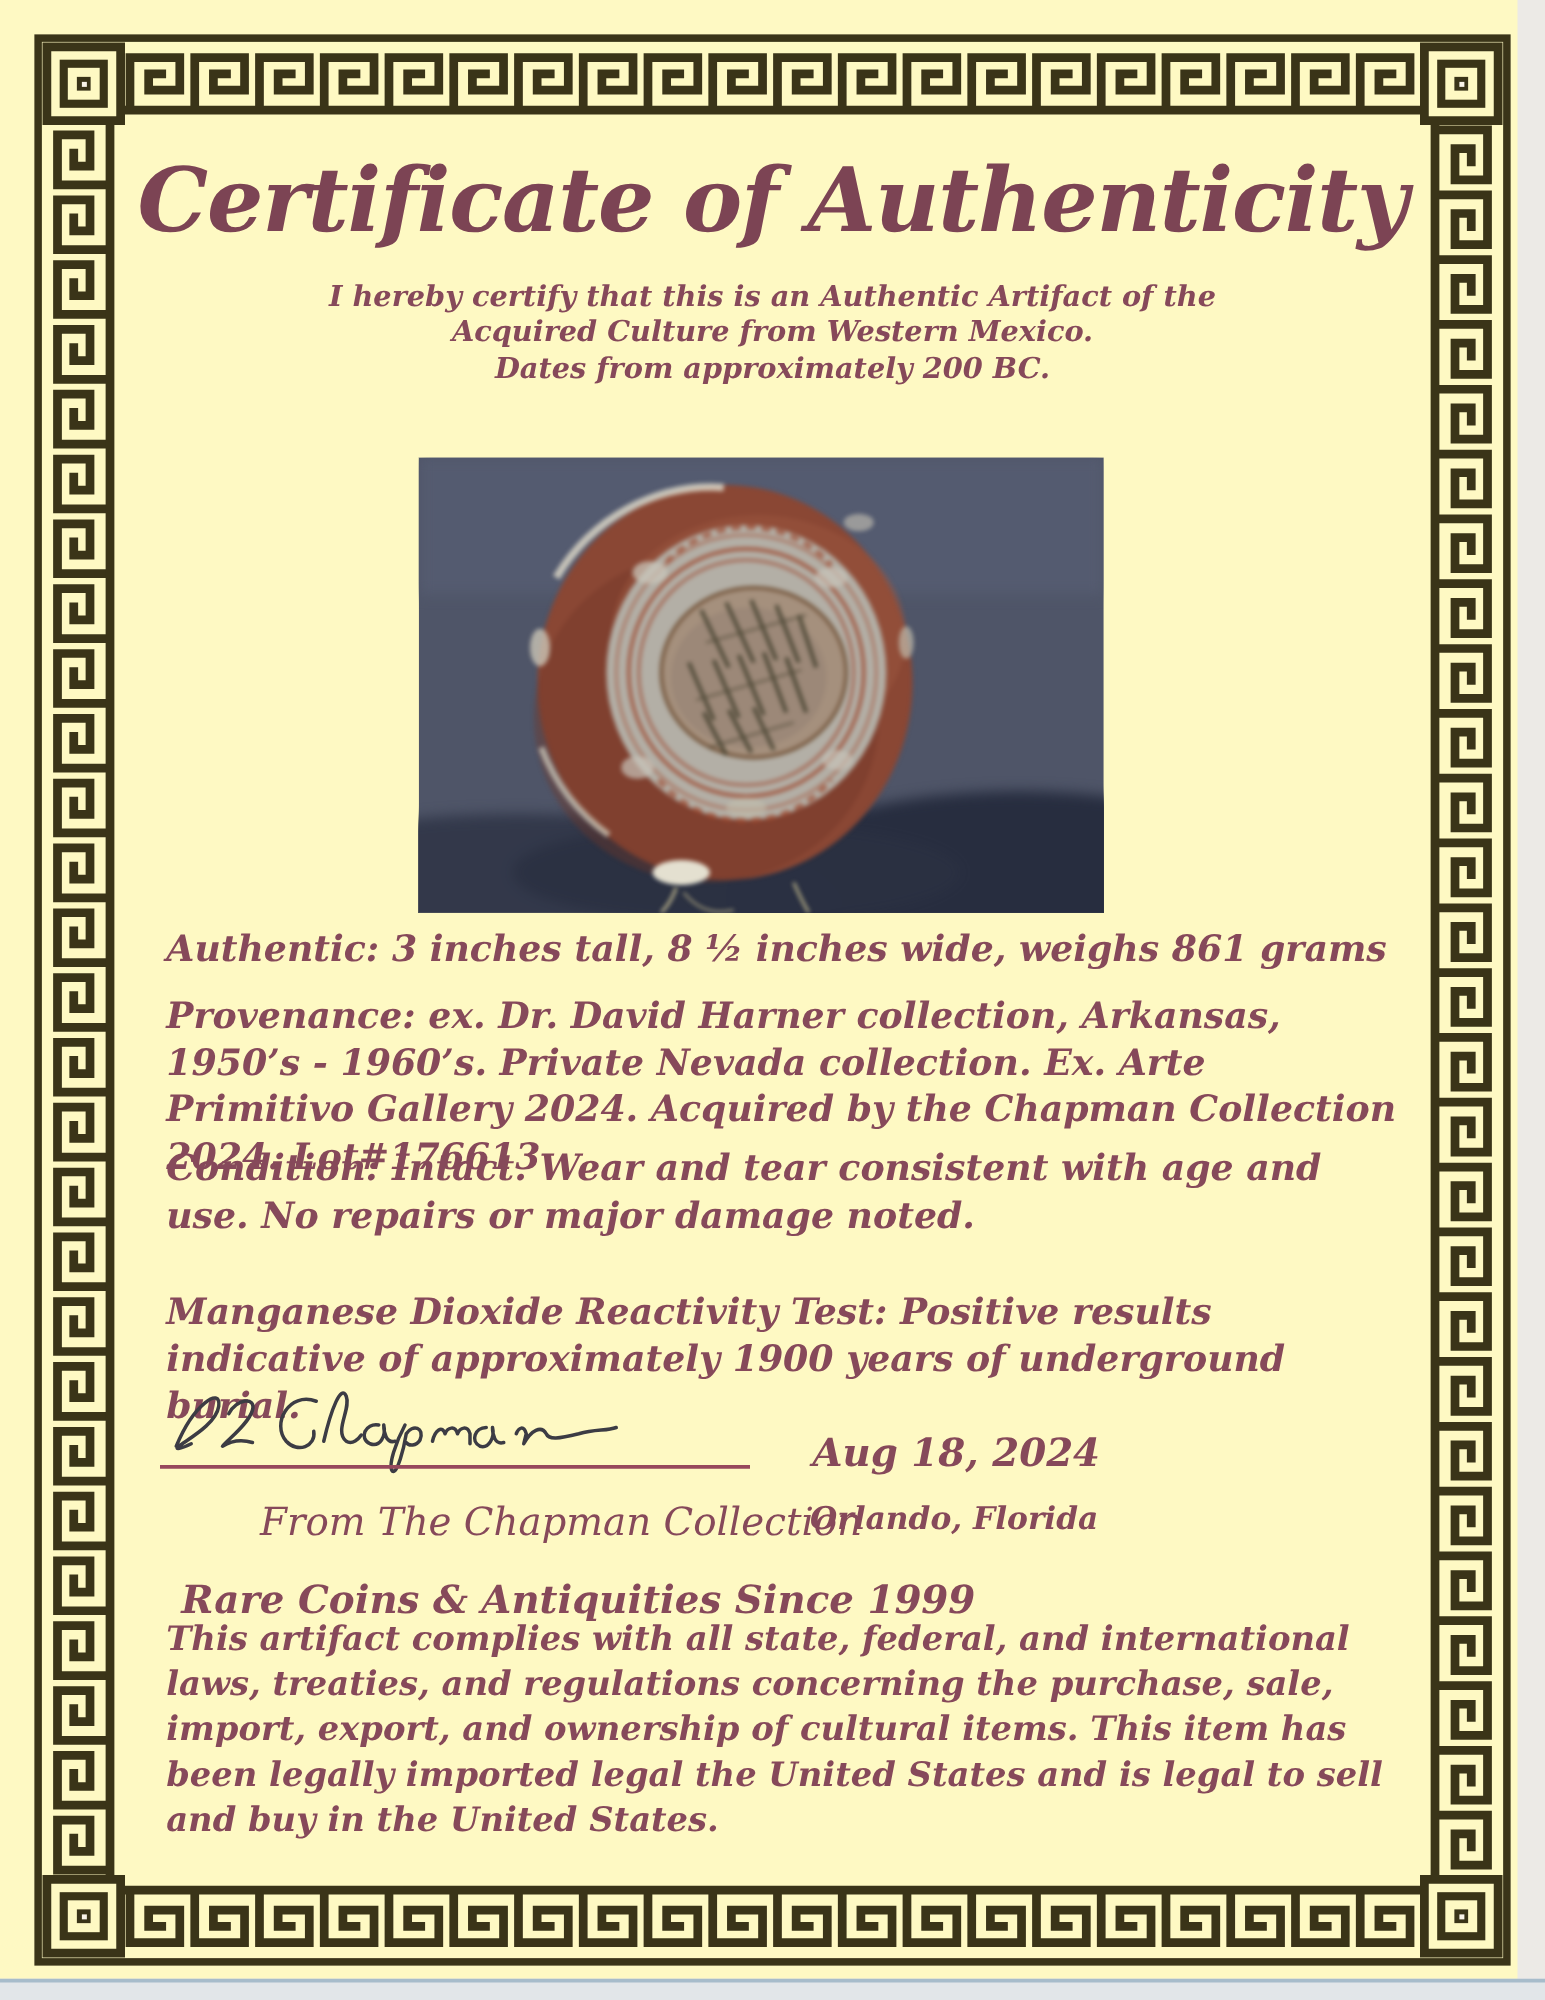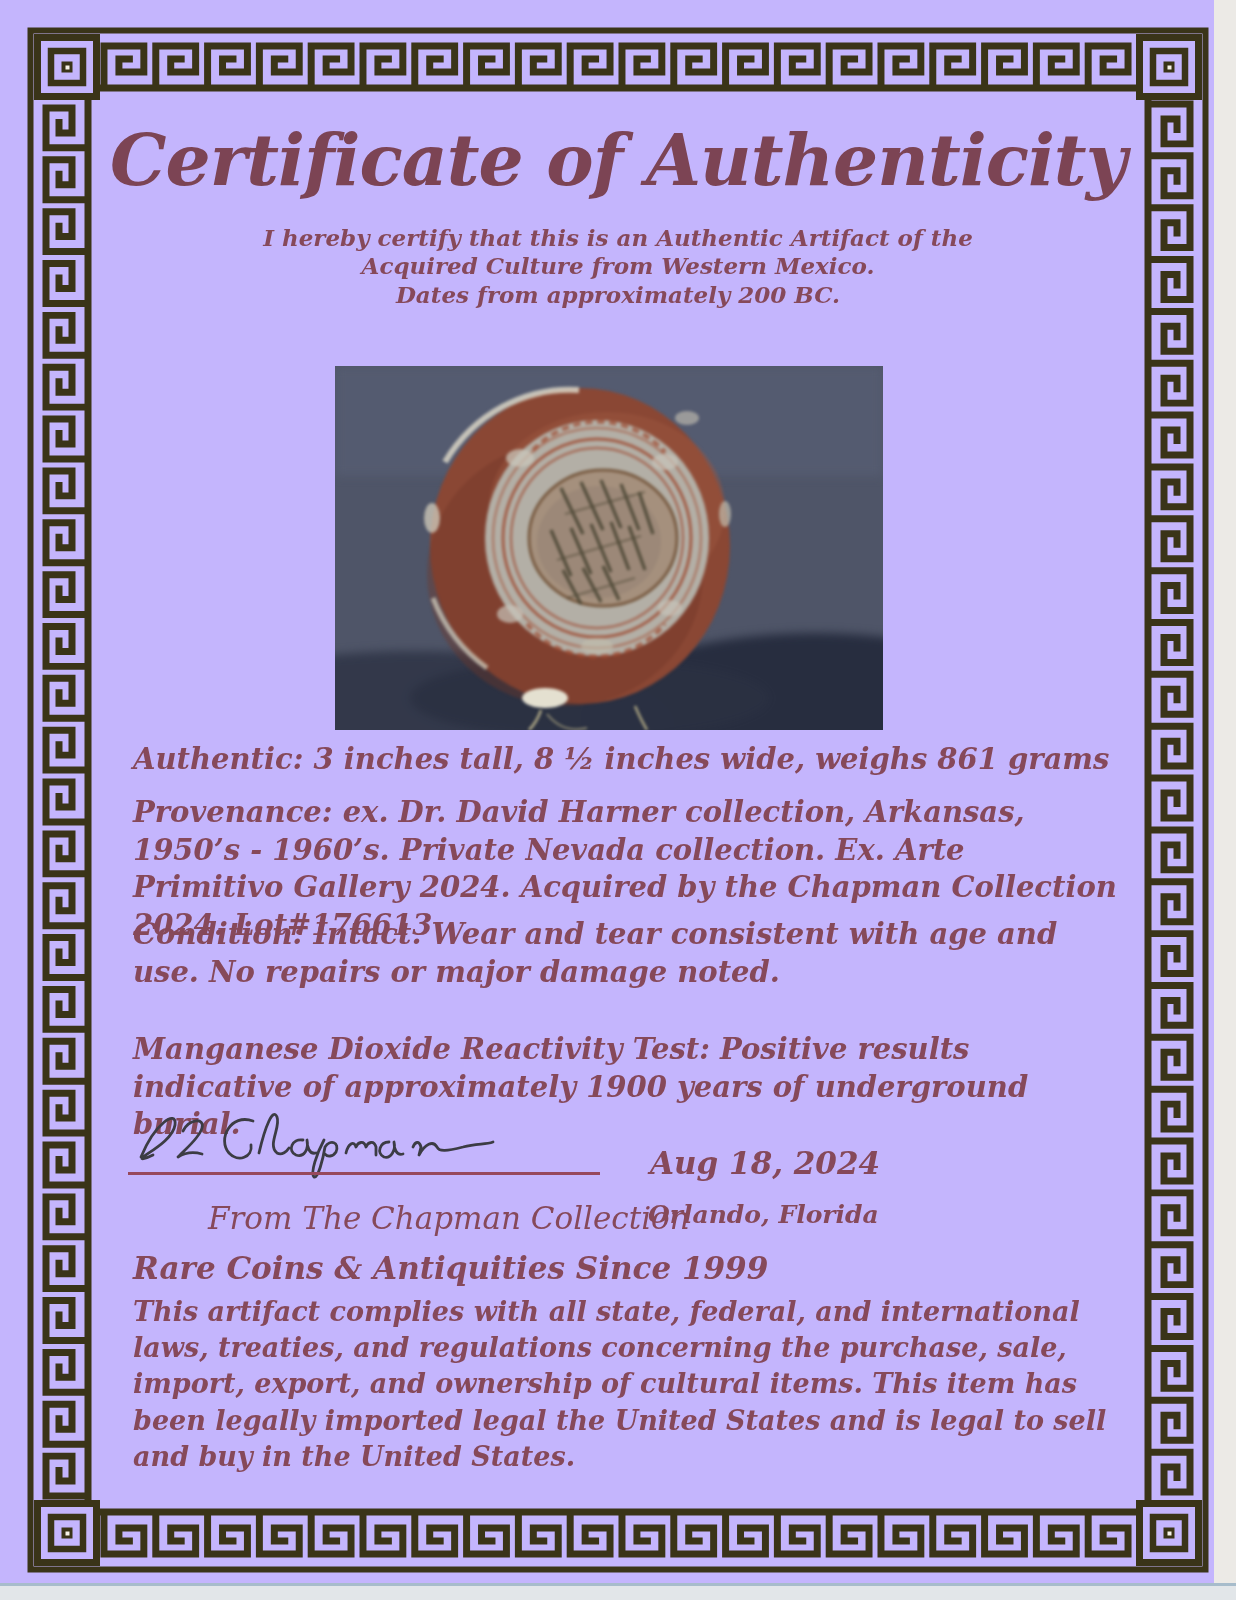--- a/index.html
+++ b/index.html
@@ -1,20 +1,20 @@
 <!DOCTYPE html>
 <html><head>
 <meta charset="utf-8">
 <style>
   html,body{margin:0;padding:0;background:#d8d4cc;}
   .page{
     position:relative;
     width:1236px;height:1600px;
     margin:0 auto;
-    background:#c4b5fd;
+    background:#fef9c3;
     overflow:hidden;
     font-family:"DejaVu Serif","Liberation Serif",serif;
   }
   
   .gk-border{position:absolute;left:0;top:0;width:1236px;height:1600px;}
   .gk-stroke{stroke:#3a3418;stroke-width:7;fill:none;stroke-linejoin:miter;stroke-linecap:butt;}
   .gk-fill{fill:#3a3418;}
   .gk-hole{fill:#f8f3e8;}
   .gk-outer{stroke:#3a3418;stroke-width:6;fill:none;}
   
@@ -35,21 +35,21 @@
   
   .photo{position:absolute;left:335px;top:366px;width:548px;height:364px;}
   .soft{filter:blur(1.6px);}
   .softer{filter:blur(5px);}
   
   .sig-svg{position:absolute;left:125px;top:1095px;width:500px;height:85px;}
   .sig-line{position:absolute;left:128px;top:1172px;width:472px;height:3px;background:#97485c;}
   .sig-date{position:absolute;left:650px;top:1145px;font-size:31px;font-weight:700;}
   .sig-from{position:absolute;left:208px;top:1200px;font-size:31px;font-weight:400;}
   .sig-loc{position:absolute;left:648px;top:1200px;font-size:25px;font-weight:700;}
-  .tagline{position:absolute;left:133px;top:1250px;font-size:31px;font-weight:700;margin:0;}
+  .tagline{position:absolute;left:133px;top:1250px;font-size:31px;font-weight:700;margin:12px;}
   .legal{position:absolute;left:133px;top:1294px;width:995px;font-size:27px;font-weight:600;line-height:1.34;margin:0;}
   
   .scan-right{position:absolute;right:0;top:0;width:22px;height:1600px;background:#eceae6;}
   .scan-bottom{position:absolute;left:0;bottom:0;width:1236px;height:14px;background:#e2e6e9;border-top:3px solid #a7bccb;}
 </style>
 </head>
 <body>
 
 <div class="page">
 

